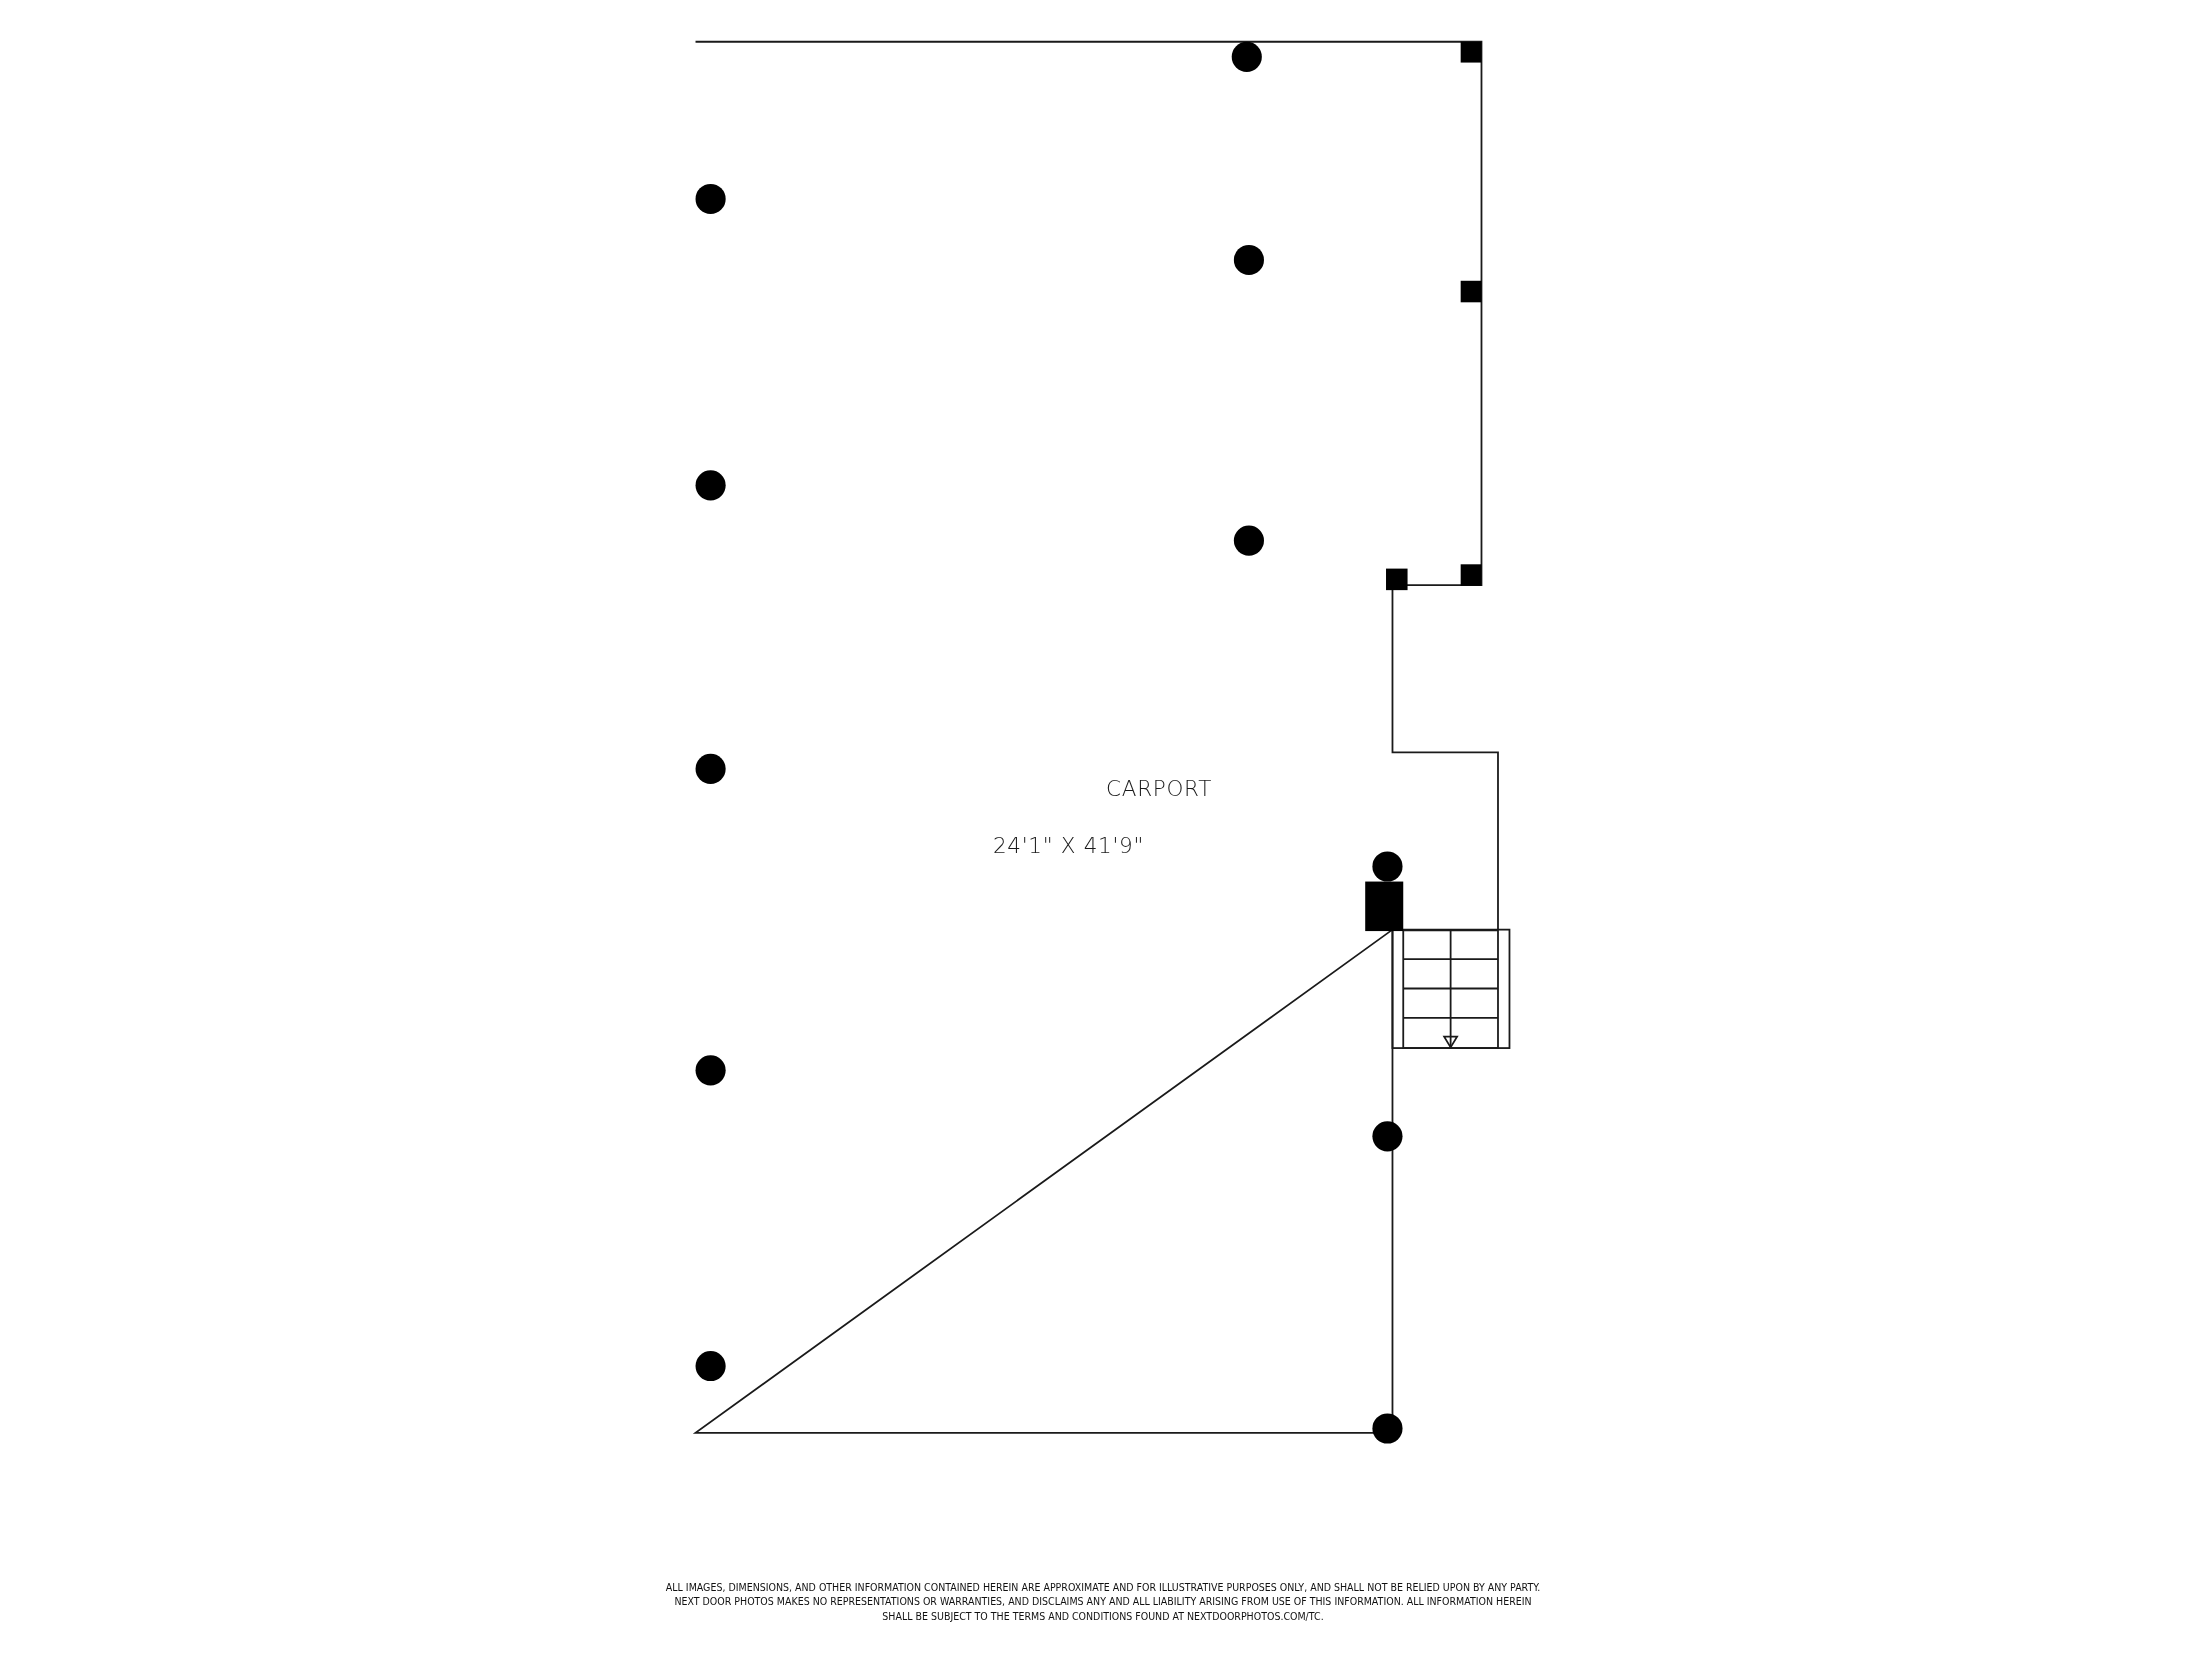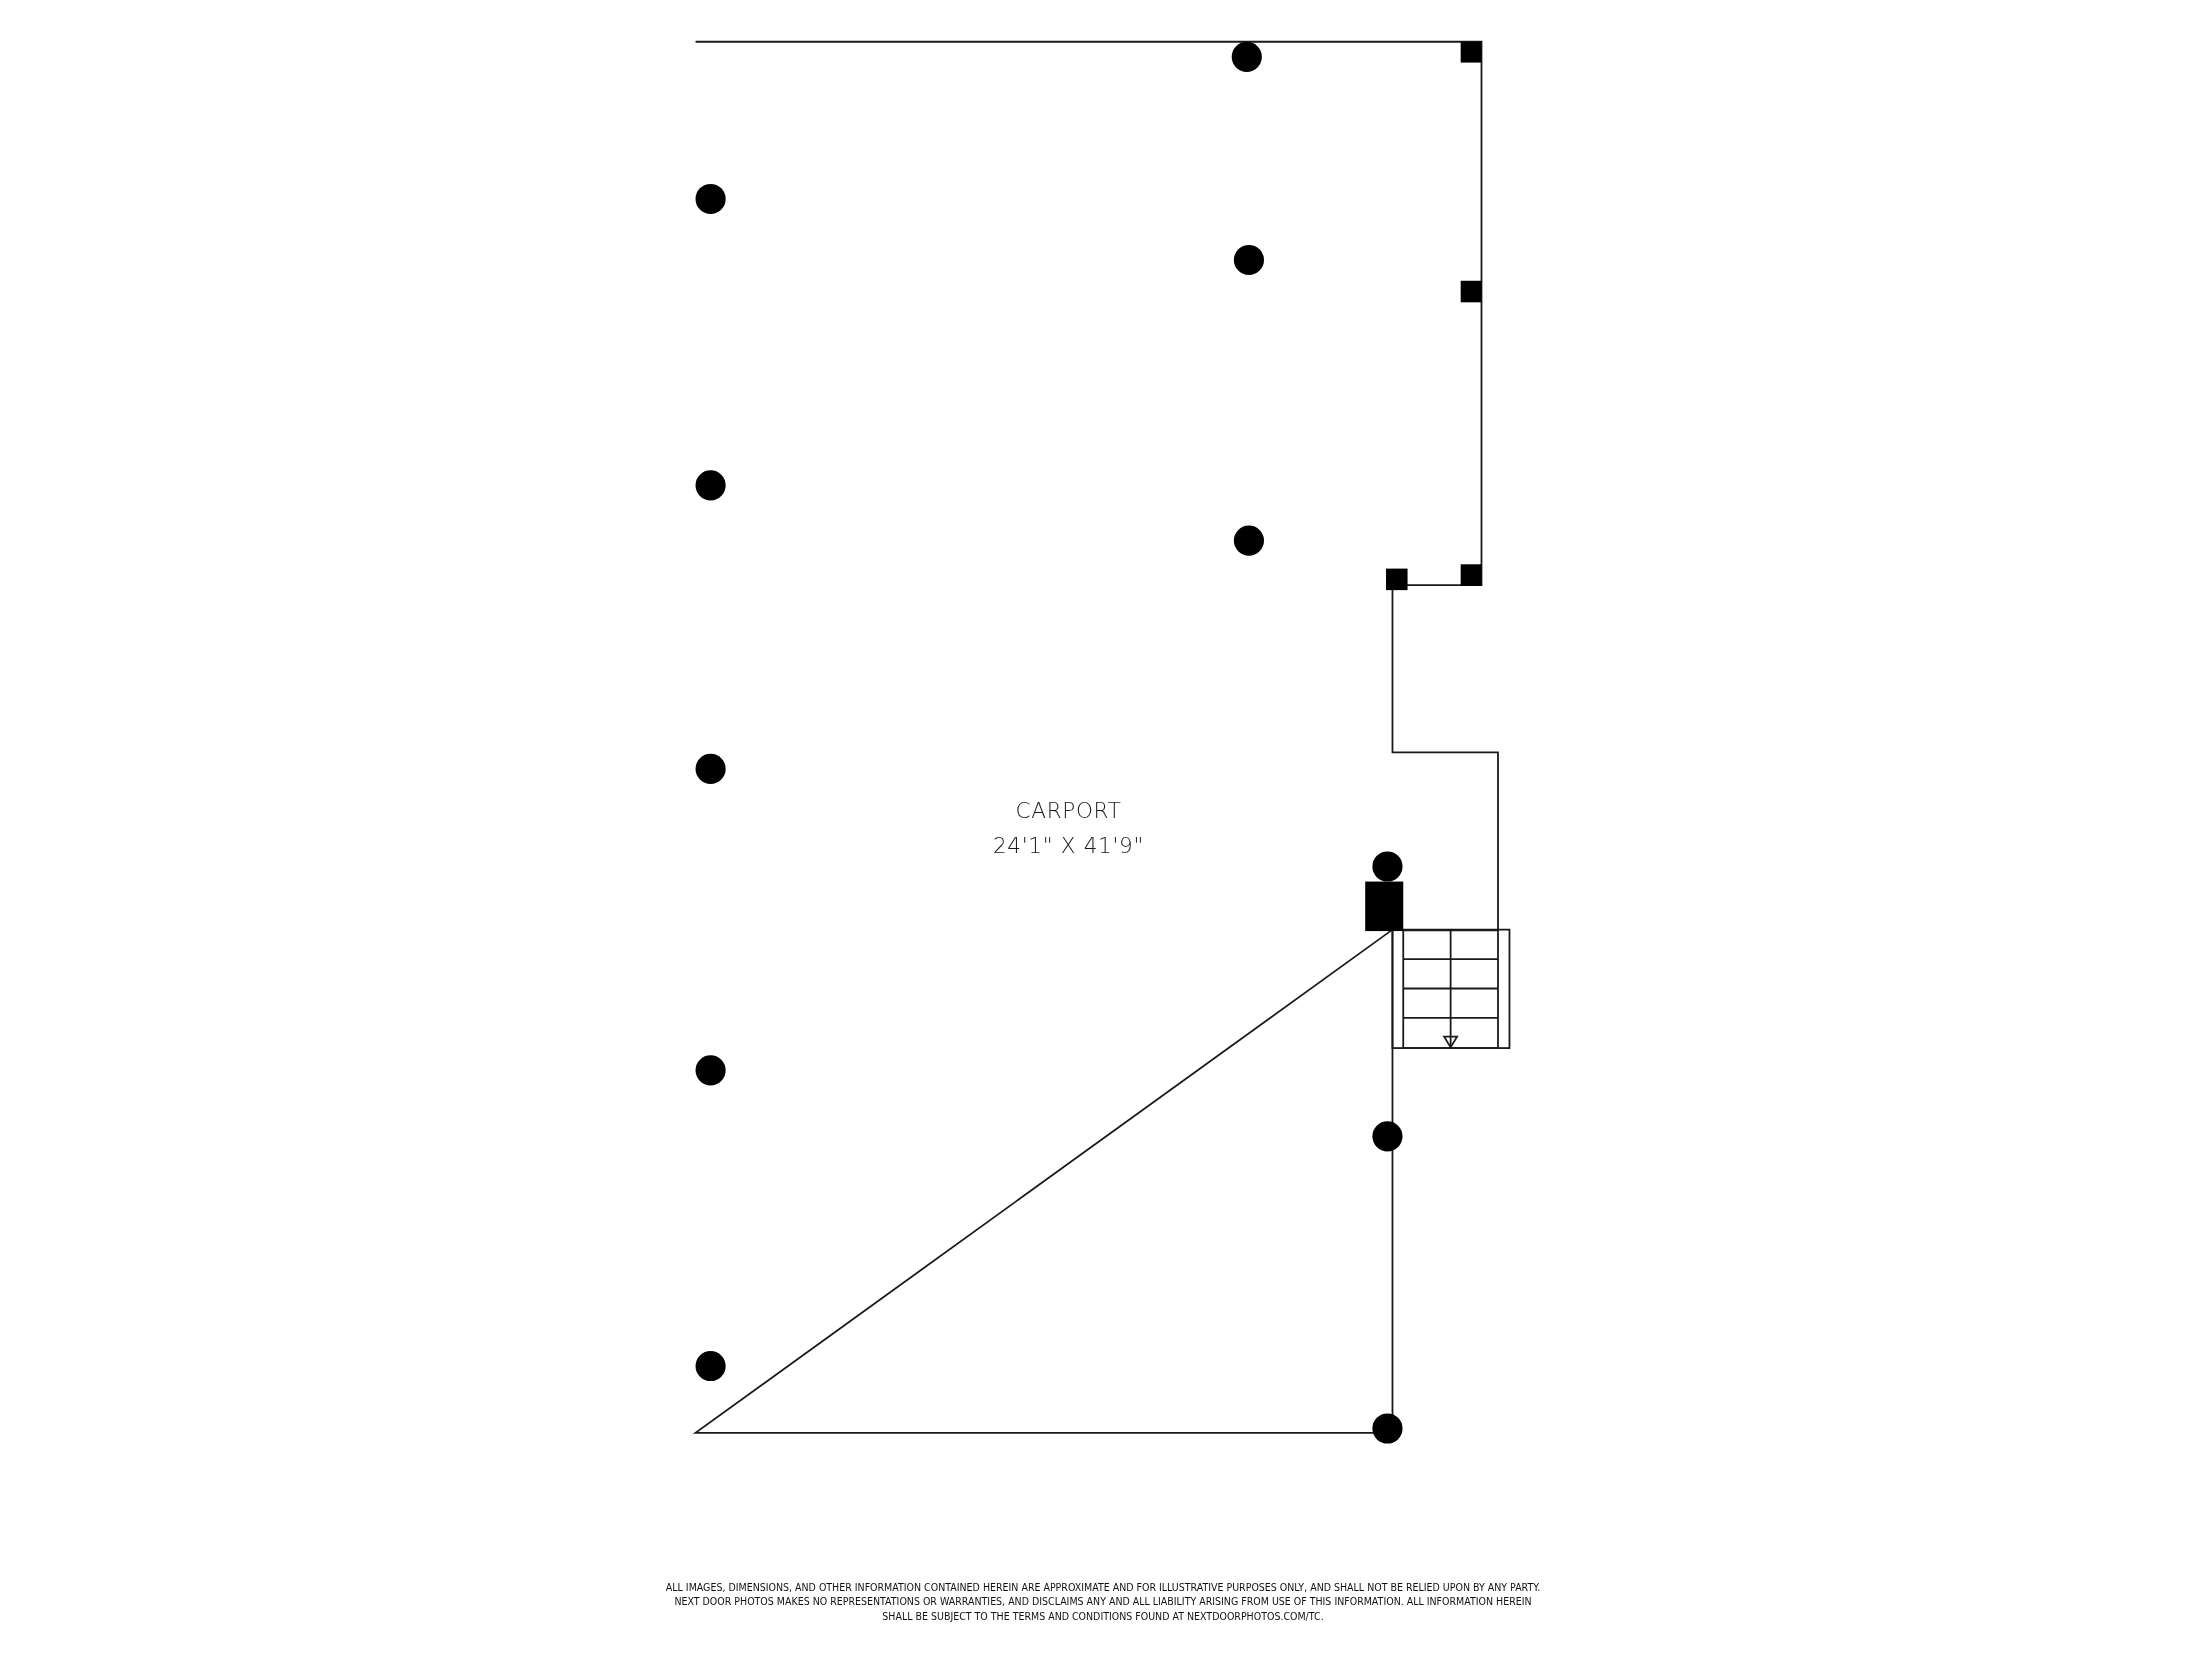--- a/index.html
+++ b/index.html
@@ -1,19 +1,19 @@
 <!DOCTYPE html>
 <html style="font-size:11.5px"><head>
 <meta charset="utf-8">
 <style>
   html, body { margin:0; padding:0; background:#ffffff; }
   body { width:2205px; height:1654px; position:relative; overflow:hidden; font-family:"DejaVu Sans", sans-serif; }
   #plan { position:absolute; left:0; top:0; width:2205px; height:1654px; }
   .room-label { position:absolute; left:925px; width:287px; text-align:center; color:#1a1a1a; font-family:"DejaVu Sans", sans-serif; font-weight:300; letter-spacing:0.7px; }
-  .room-name { top:798px; font-size:21.5px; }
+  .room-name { top:776px; font-size:21.5px;text-align:right; }
   .room-dims { top:833px; font-size:21.5px; }
   .disclaimer { position:absolute; left:385px; width:1436px; top:1581px; text-align:center; font-family:"DejaVu Sans", sans-serif; font-size:11px; line-height:14.4px; color:#111; transform:scaleX(0.86); transform-origin:center top; }
   .disclaimer div { white-space:nowrap; }
 </style>
 </head>
 <body>
 
 <svg id="plan" viewBox="0 0 3072 2304" xmlns="http://www.w3.org/2000/svg">
 
   <g fill="none" stroke="#1a1a1a" stroke-width="2.5">

